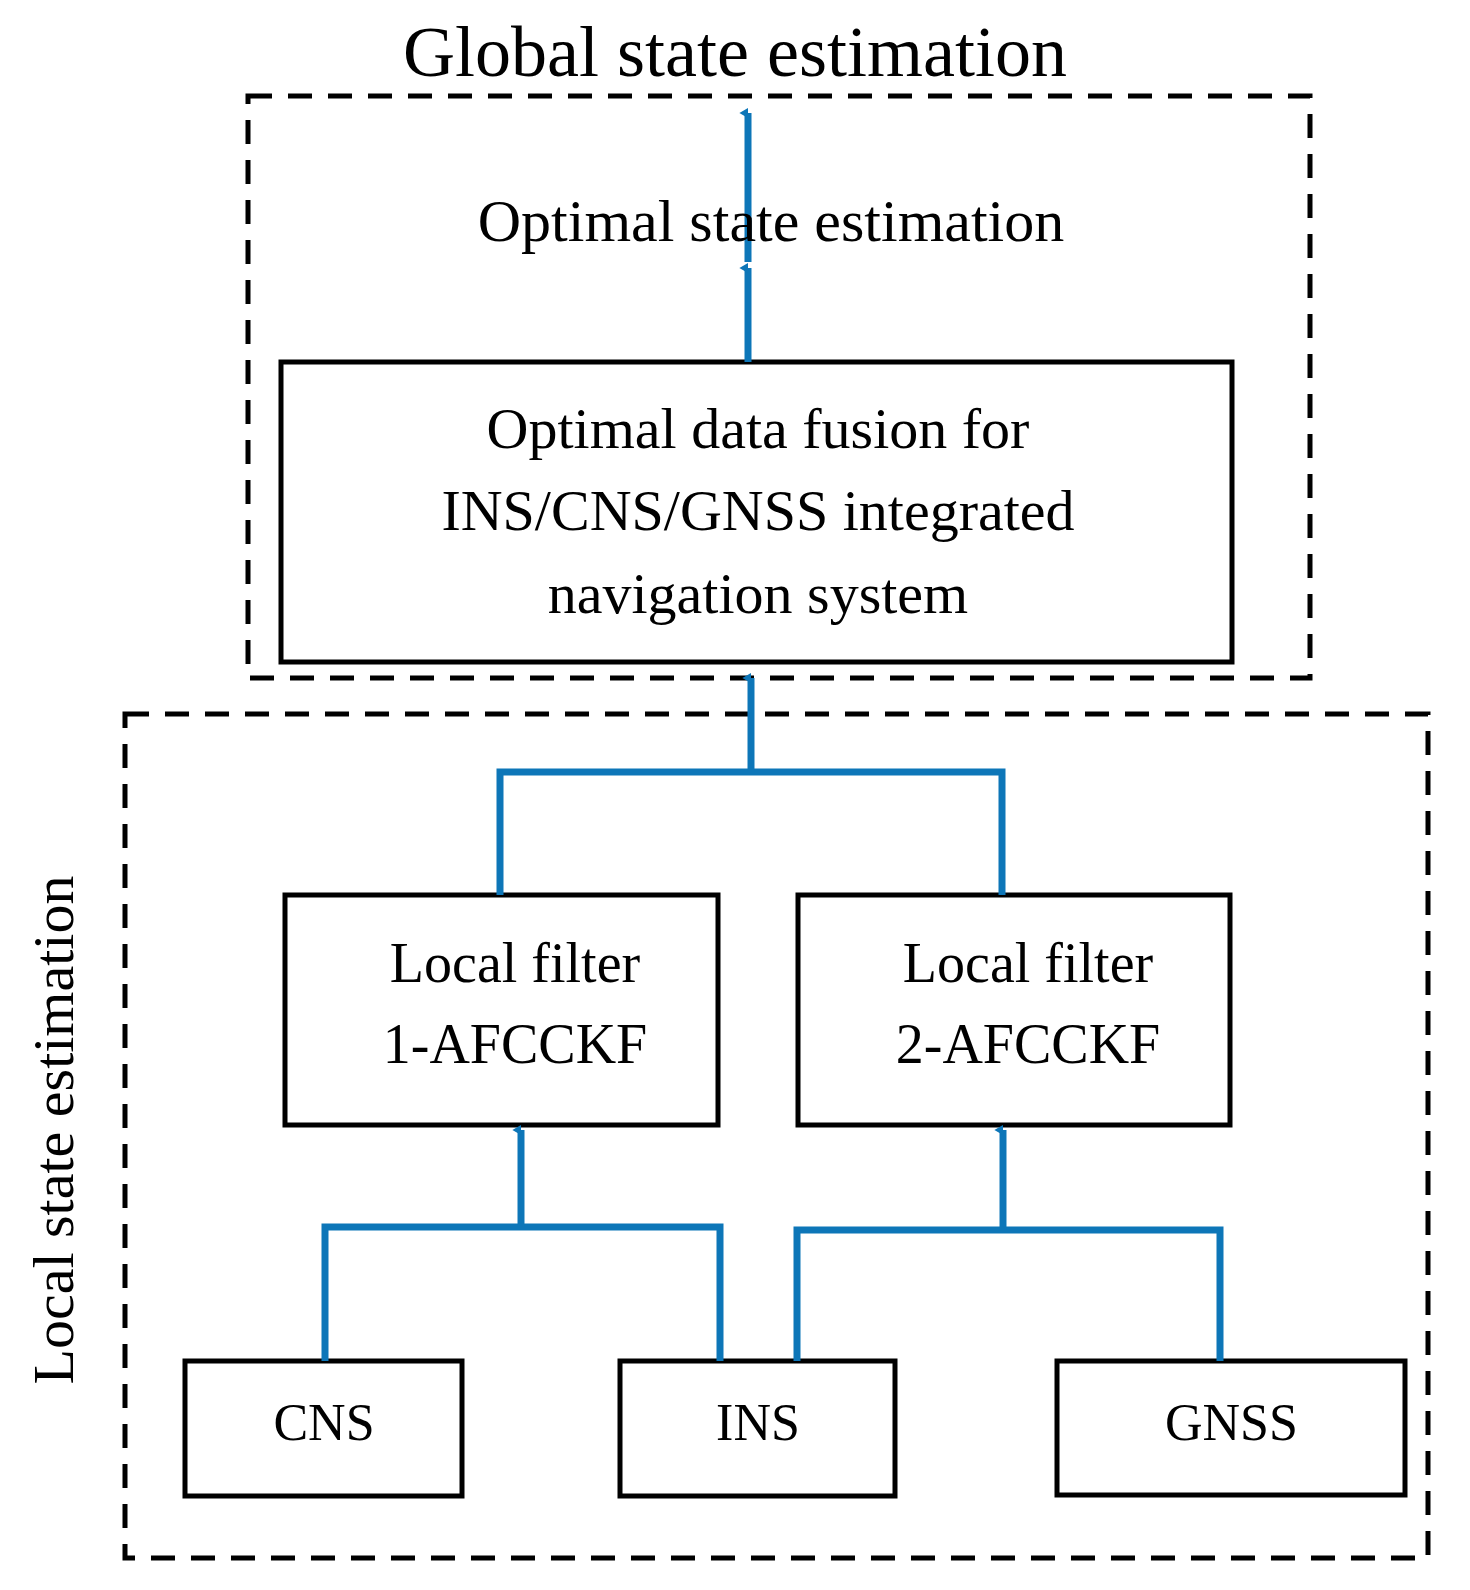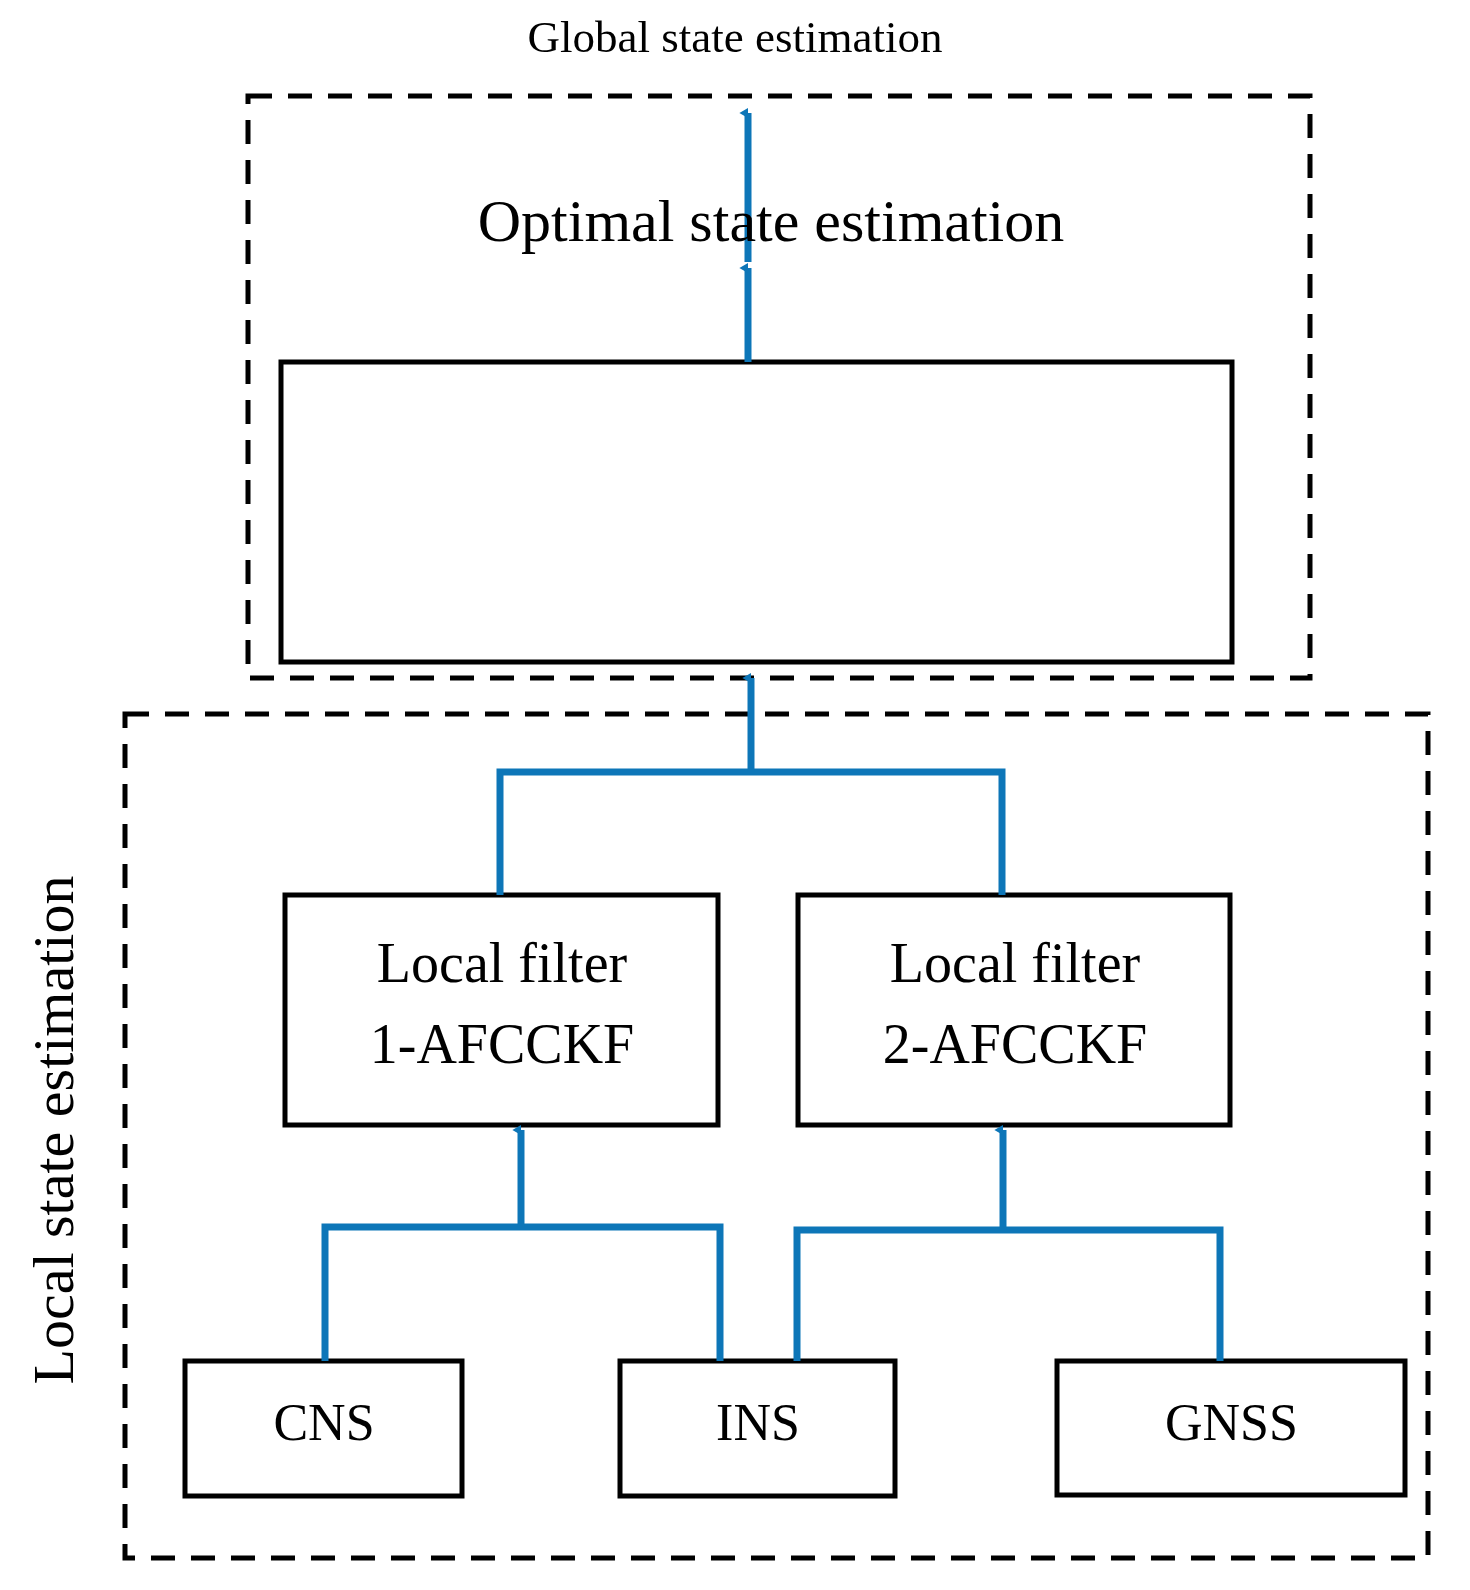--- a/index.html
+++ b/index.html
@@ -30,39 +30,40 @@
     position: absolute;
     text-align: center;
     line-height: 1.12;
     white-space: pre-line;
     color: #000;
   }
   #title-global {
     left: 0;
     top: 12px;
     width: 1470px;
-    font-size: 45px;
+    font-size: 72px;
   }
   #title-optimal {
     left: 0;
     top: 188px;
     width: 1470px;
     font-size: 60px;
     padding-left: 36px;
   }
   #fusion-text {
     left: 286px;
     top: 388px;
     width: 944px;
     font-size: 58px;
     line-height: 1.42;
   }
   .filter-text {
     font-size: 56px;
     line-height: 1.45;
+    margin-left: 13px;
   }
   #filter1-text { left: 287px; top: 923px; width: 430px; }
   #filter2-text { left: 800px; top: 923px; width: 430px; }
 
   .sensor-text {
     font-size: 52px;
     line-height: 1;
   }
   #cns-text  { left: 186px;  top: 1397px; width: 276px; }
   #ins-text  { left: 621px;  top: 1397px; width: 274px; }
@@ -129,20 +130,23 @@
     <g>
       <path d="M797 1361 L797 1230 L1220 1230 L1220 1361" fill="none" stroke="#0d76b8" stroke-width="7"></path>
       <line x1="1003" y1="1230" x2="1003" y2="1130" stroke="#0d76b8" stroke-width="7" marker-end="url(#arrowUp)"></line>
     </g>
   </svg>
 
   <div class="label" id="title-global">Global state estimation</div>
 
   <div class="label" id="title-optimal">Optimal state estimation</div>
 
+  <div class="label" id="fusion-text">Optimal data fusion for
+INS/CNS/GNSS integrated
+navigation system</div>
 
   <div class="label filter-text" id="filter1-text">Local filter
 1-AFCCKF</div>
 
   <div class="label filter-text" id="filter2-text">Local filter
 2-AFCCKF</div>
 
   <div class="label sensor-text" id="cns-text">CNS</div>
 
   <div class="label sensor-text" id="ins-text">INS</div>

